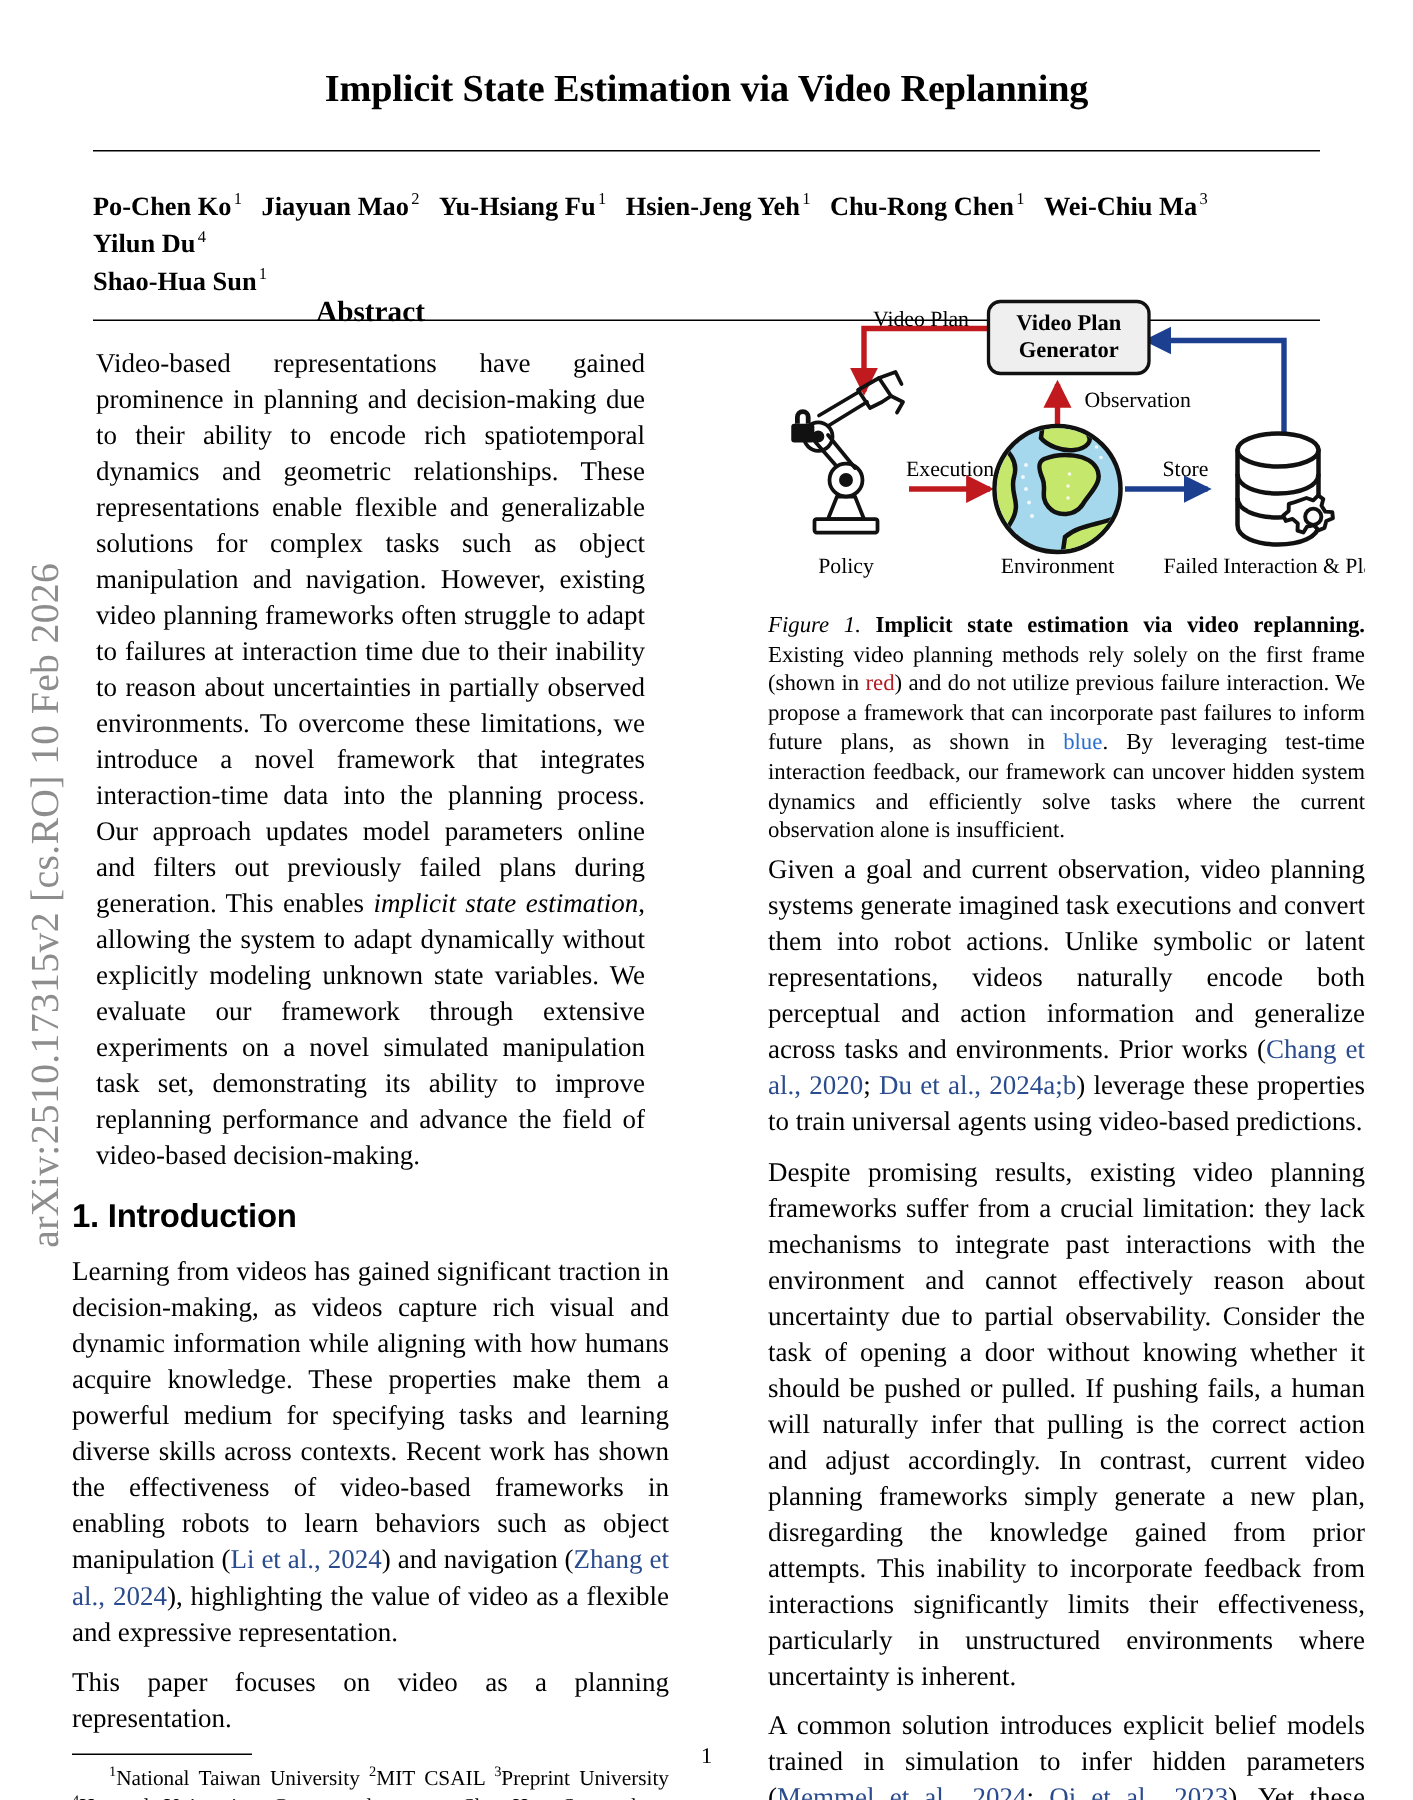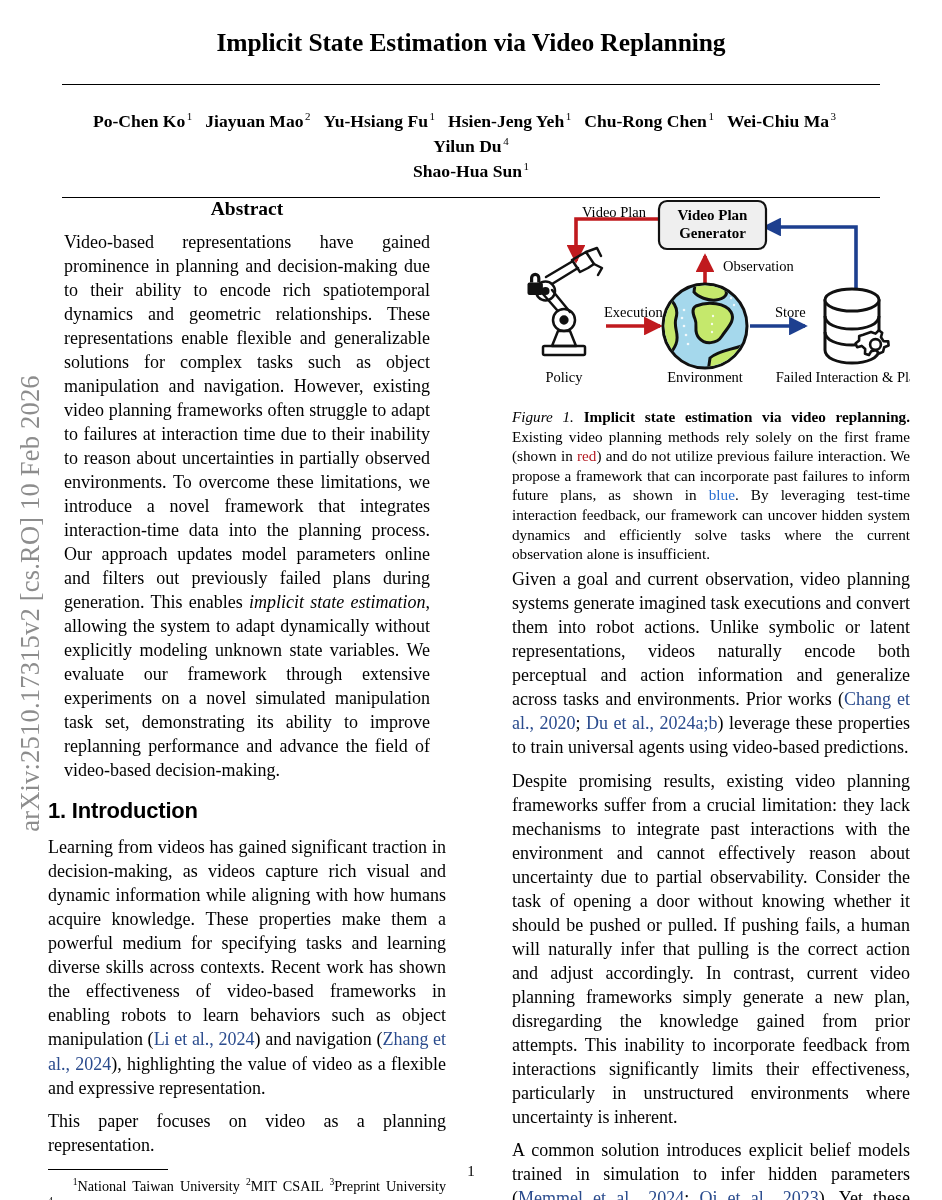--- a/index.html
+++ b/index.html
@@ -48,31 +48,30 @@
     left: 62px;
     top: 22px;
     width: 818px;
   }
   #paper-title {
     text-align: center;
     font-size: 25.5px;
     font-weight: bold;
     font-family: "Liberation Serif", serif;
     letter-spacing: -0.1px;
-    margin: 0;
+    margin: 16px;
     padding-top: 6px;
   }
   #rule-top {
     margin-top: 26px;
     border-top: 1.6px solid #000;
     height: 0;
   }
   #authors {
     margin-top: 24px;
-    text-align: center;
     font-size: 17.6px;
     font-weight: bold;
     line-height: 1.42;
     font-family: "Liberation Serif", serif;
   }
   #authors .sup {
     font-size: 11px;
     font-weight: normal;
     vertical-align: super;
     padding-left: 1.5px;

